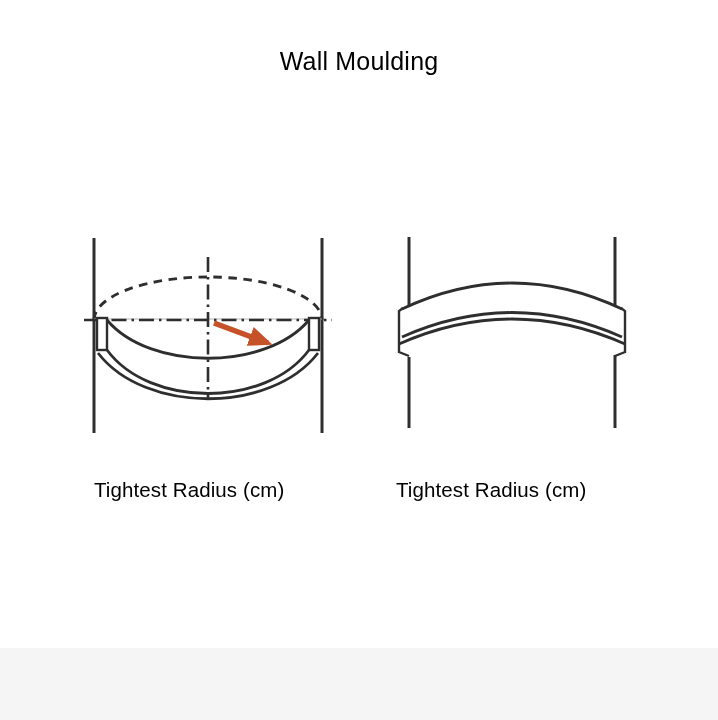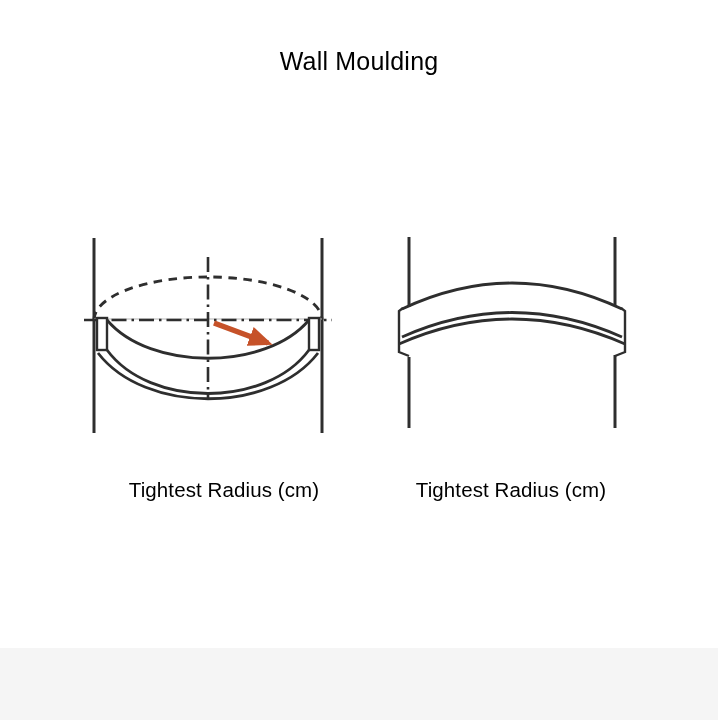--- a/index.html
+++ b/index.html
@@ -29,21 +29,21 @@
     font-weight: 400;
     color: var(--text);
     letter-spacing: 0.2px;
   }
   .caption {
     position: absolute;
     top: 478px;
     font-size: 20.5px;
     font-weight: 400;
     color: var(--text);
-    text-align: center;
+    text-align: left;
     letter-spacing: 0.1px;
   }
   .caption.left  { left: 94px;  width: 260px; }
   .caption.right { left: 396px; width: 230px; }
   svg.diagram { position: absolute; top: 0; left: 0; }
 
   .wall        { stroke: var(--line); stroke-width: 3;   fill: none; stroke-linecap: butt; }
   .mould       { stroke: var(--line); stroke-width: 2.8; fill: none; }
   .cap         { stroke: var(--line); stroke-width: 2.4; fill: var(--background); }
   .capline     { stroke: var(--line); stroke-width: 2.4; fill: none; }

